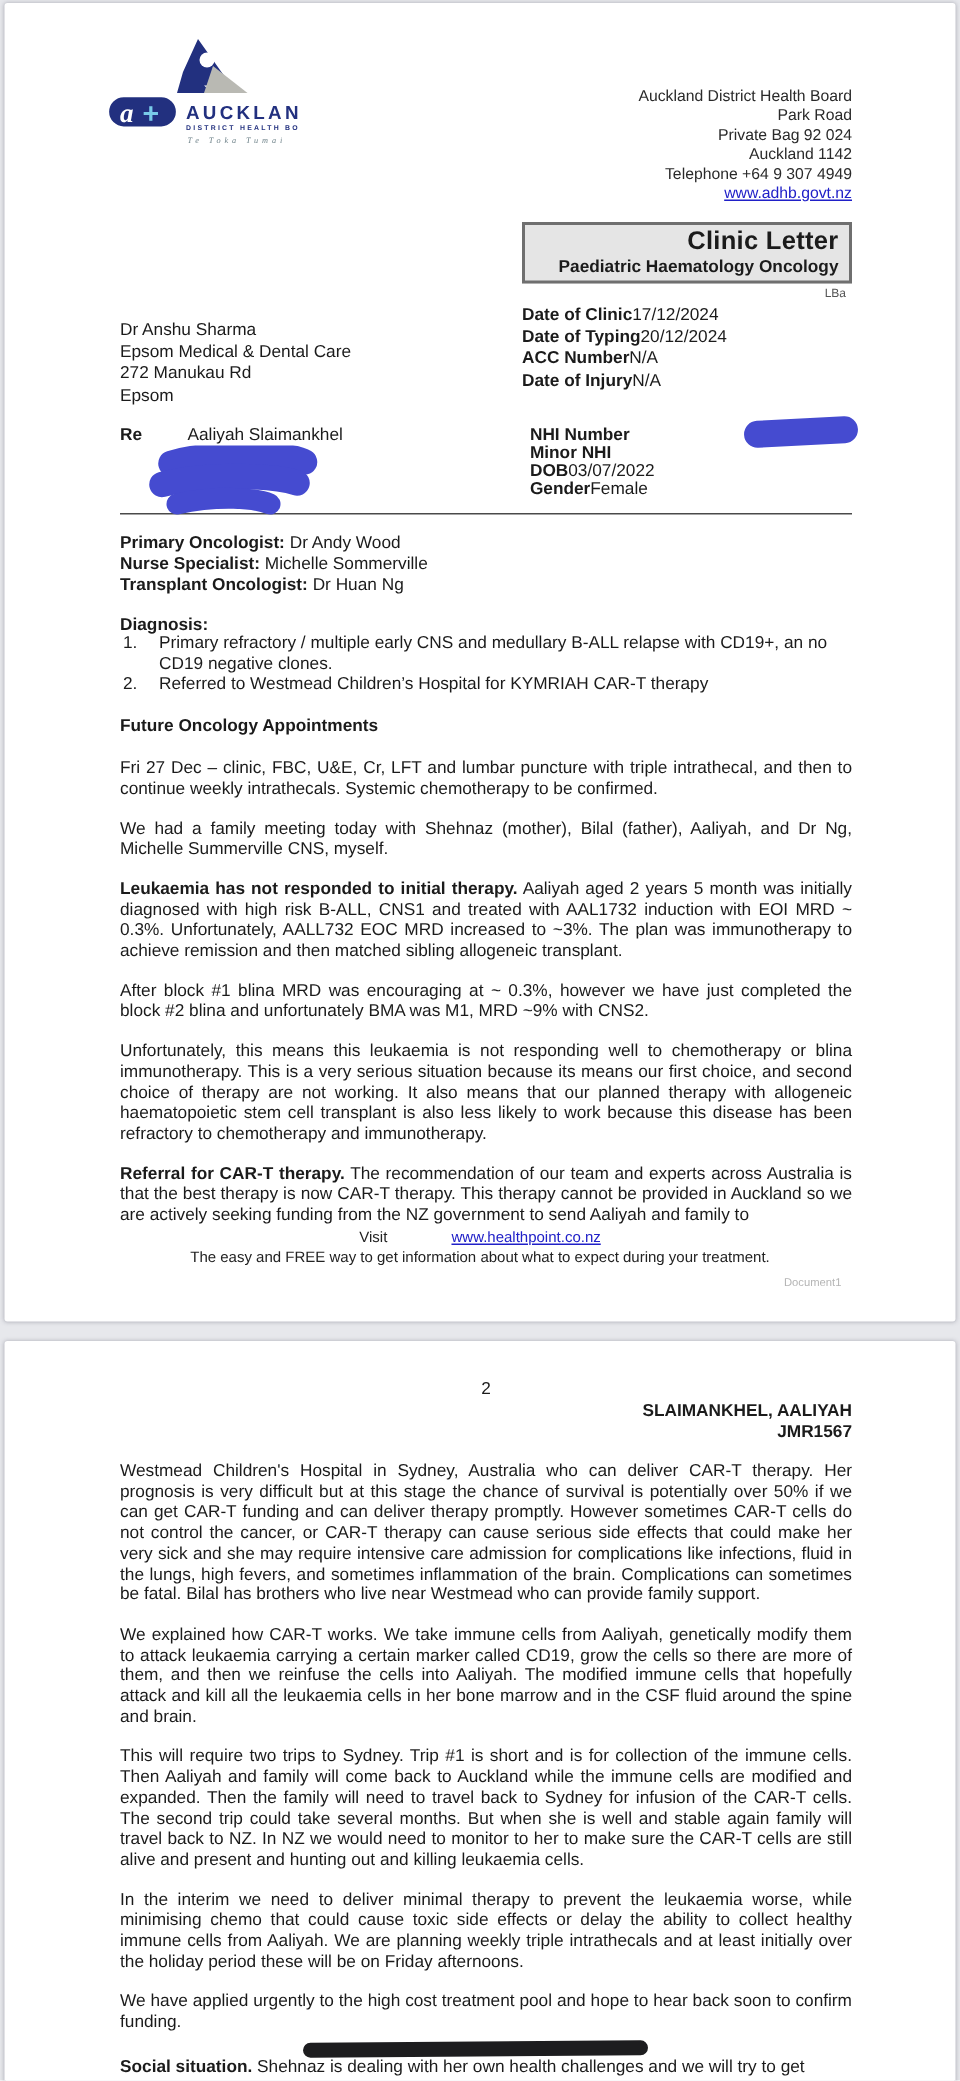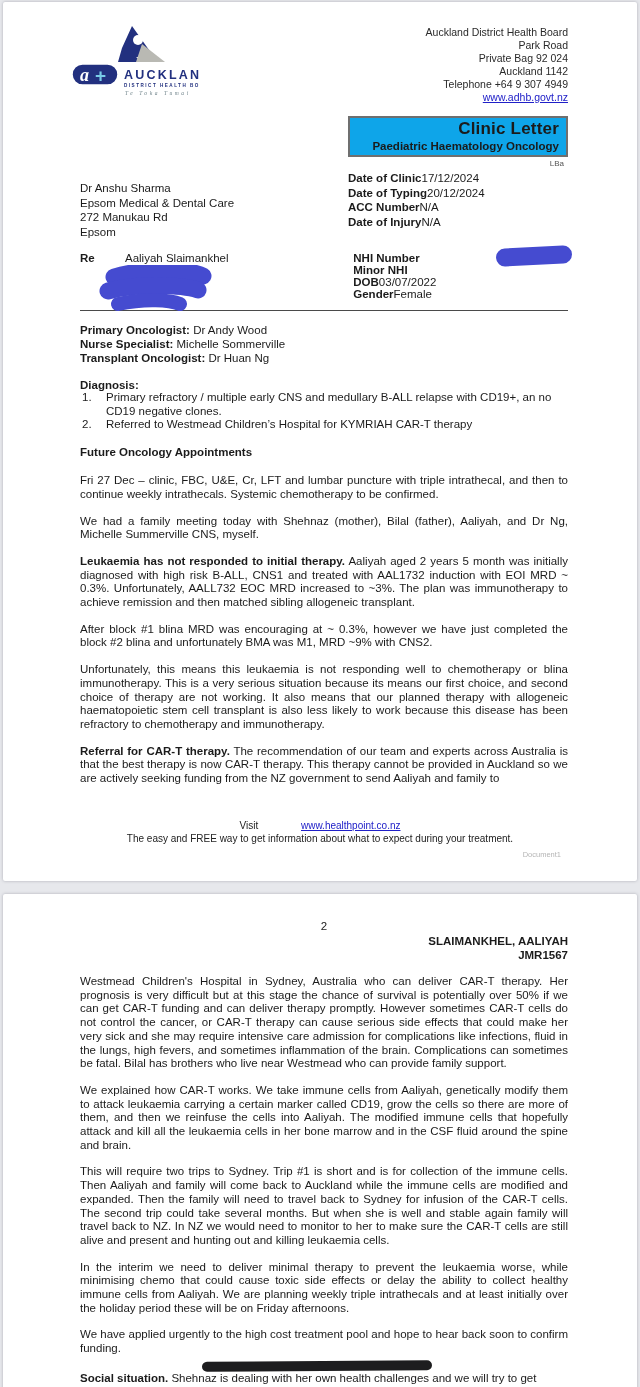--- a/index.html
+++ b/index.html
@@ -16,27 +16,27 @@
     border-radius:2px; position:relative;
   }
   .page1 { height:879px; margin-top:2px; }
   .page-gap { height:13px; }
   .page2 { height:520px; }
   .content { padding:0 69px 0 77px; }
 
   
   .hdr { display:flex; justify-content:space-between; padding-top:24px; }
   .logo-svg { margin-left:-8px; }
-  .org-address { text-align:right; font-size:10.5px; line-height:13px; color:#2a2a2a; }
+  .org-address { text-align:right; font-size:10.5px; line-height:13px; color:#2a2a2a;margin-top:32px; }
   .link { color:#2020c8; text-decoration:underline; cursor:pointer;padding-left:40px; }
 
   
   .docmeta { display:flex; flex-direction:column; align-items:flex-end; margin-top:12px; }
   .clinicbox {
-    width:220px; background:#0ea5e9; border:2px solid #6f6f6f;
+    width:220px; background:#e5e5e5; border:2px solid #6f6f6f;
     padding:1px 7px 3px 7px;
   }
   .clinicbox .title { font-size:17px; font-weight:bold; text-align:right; letter-spacing:.2px; }
   .clinicbox .subtitle { font-size:11.5px; font-weight:bold; text-align:right; margin-top:1px; }
   .lba { width:220px; text-align:right; font-size:8px; color:#555; padding:2px 4px 0 0; }
 
   
   .row2 { display:flex; justify-content:space-between; margin-top:3px; }
   .addressee { font-size:11.5px; line-height:14.5px; padding-top:10px; }
   .meta-table { width:220px; font-size:11.5px; line-height:14.5px; }

